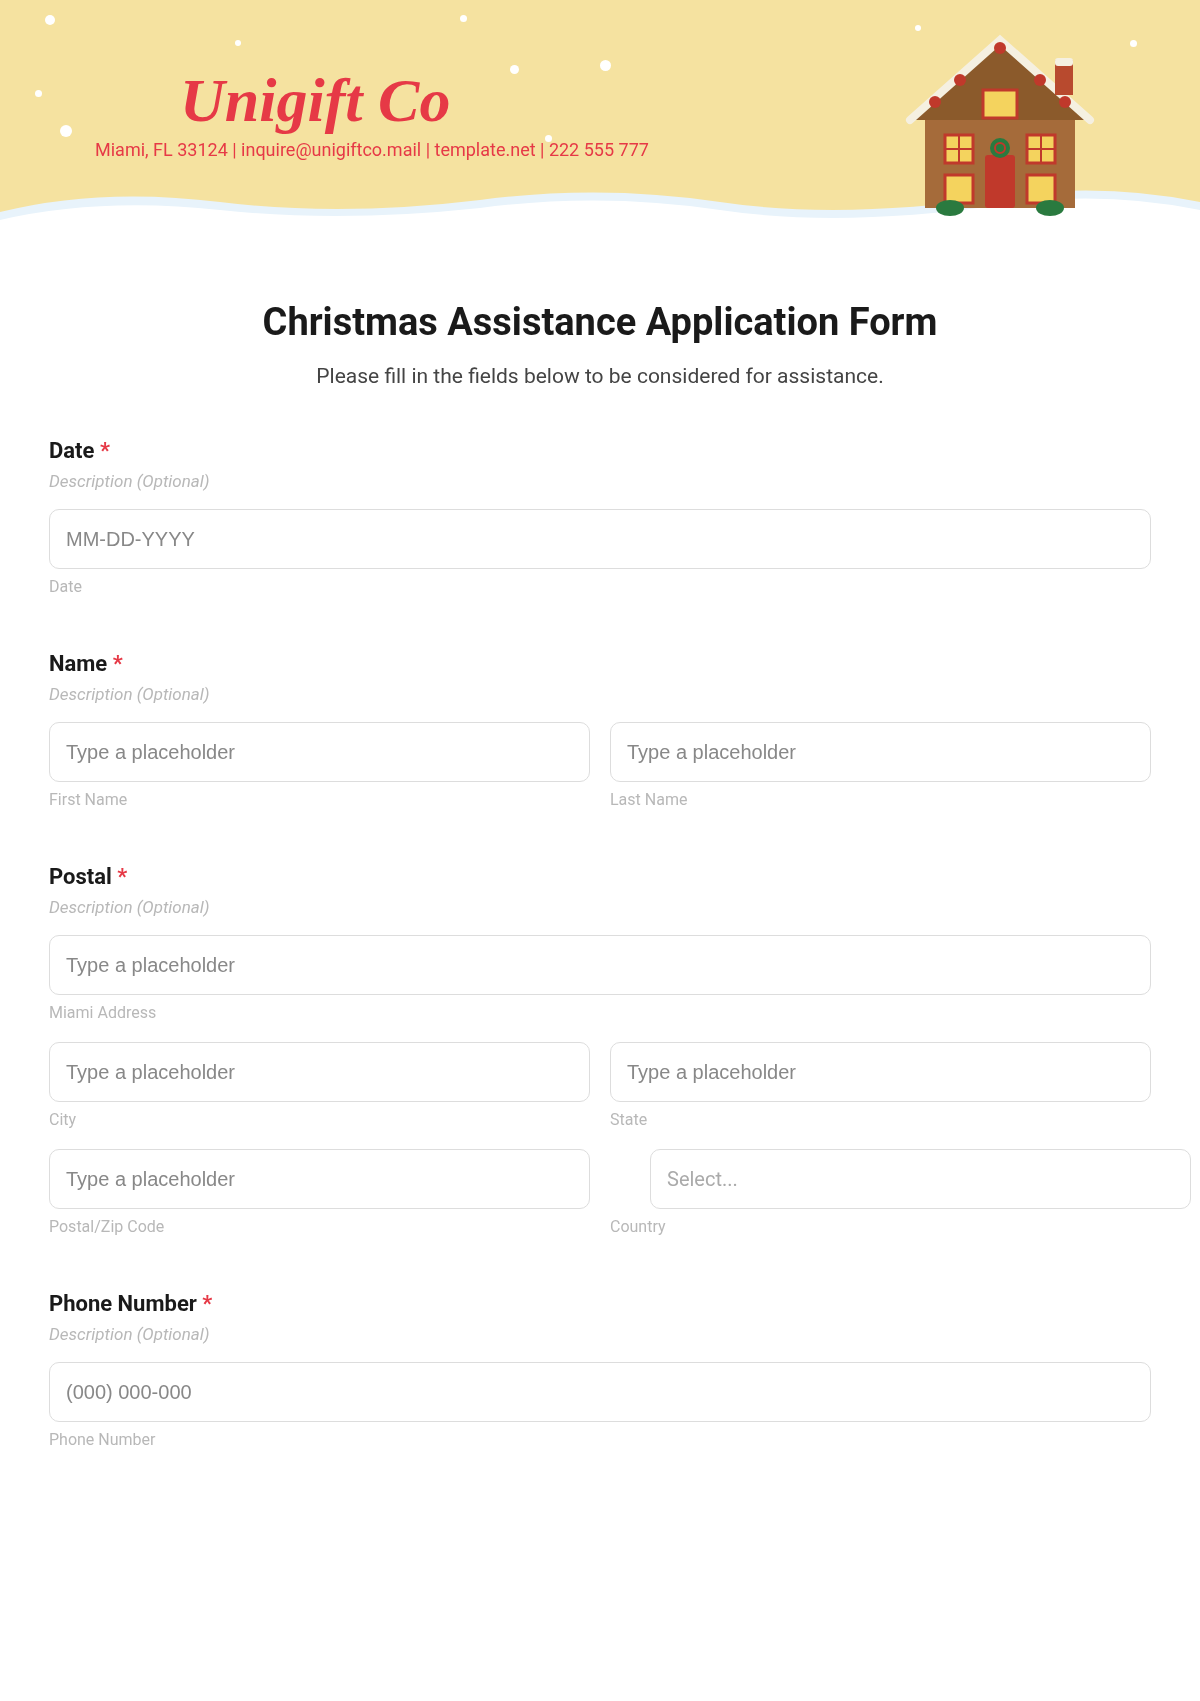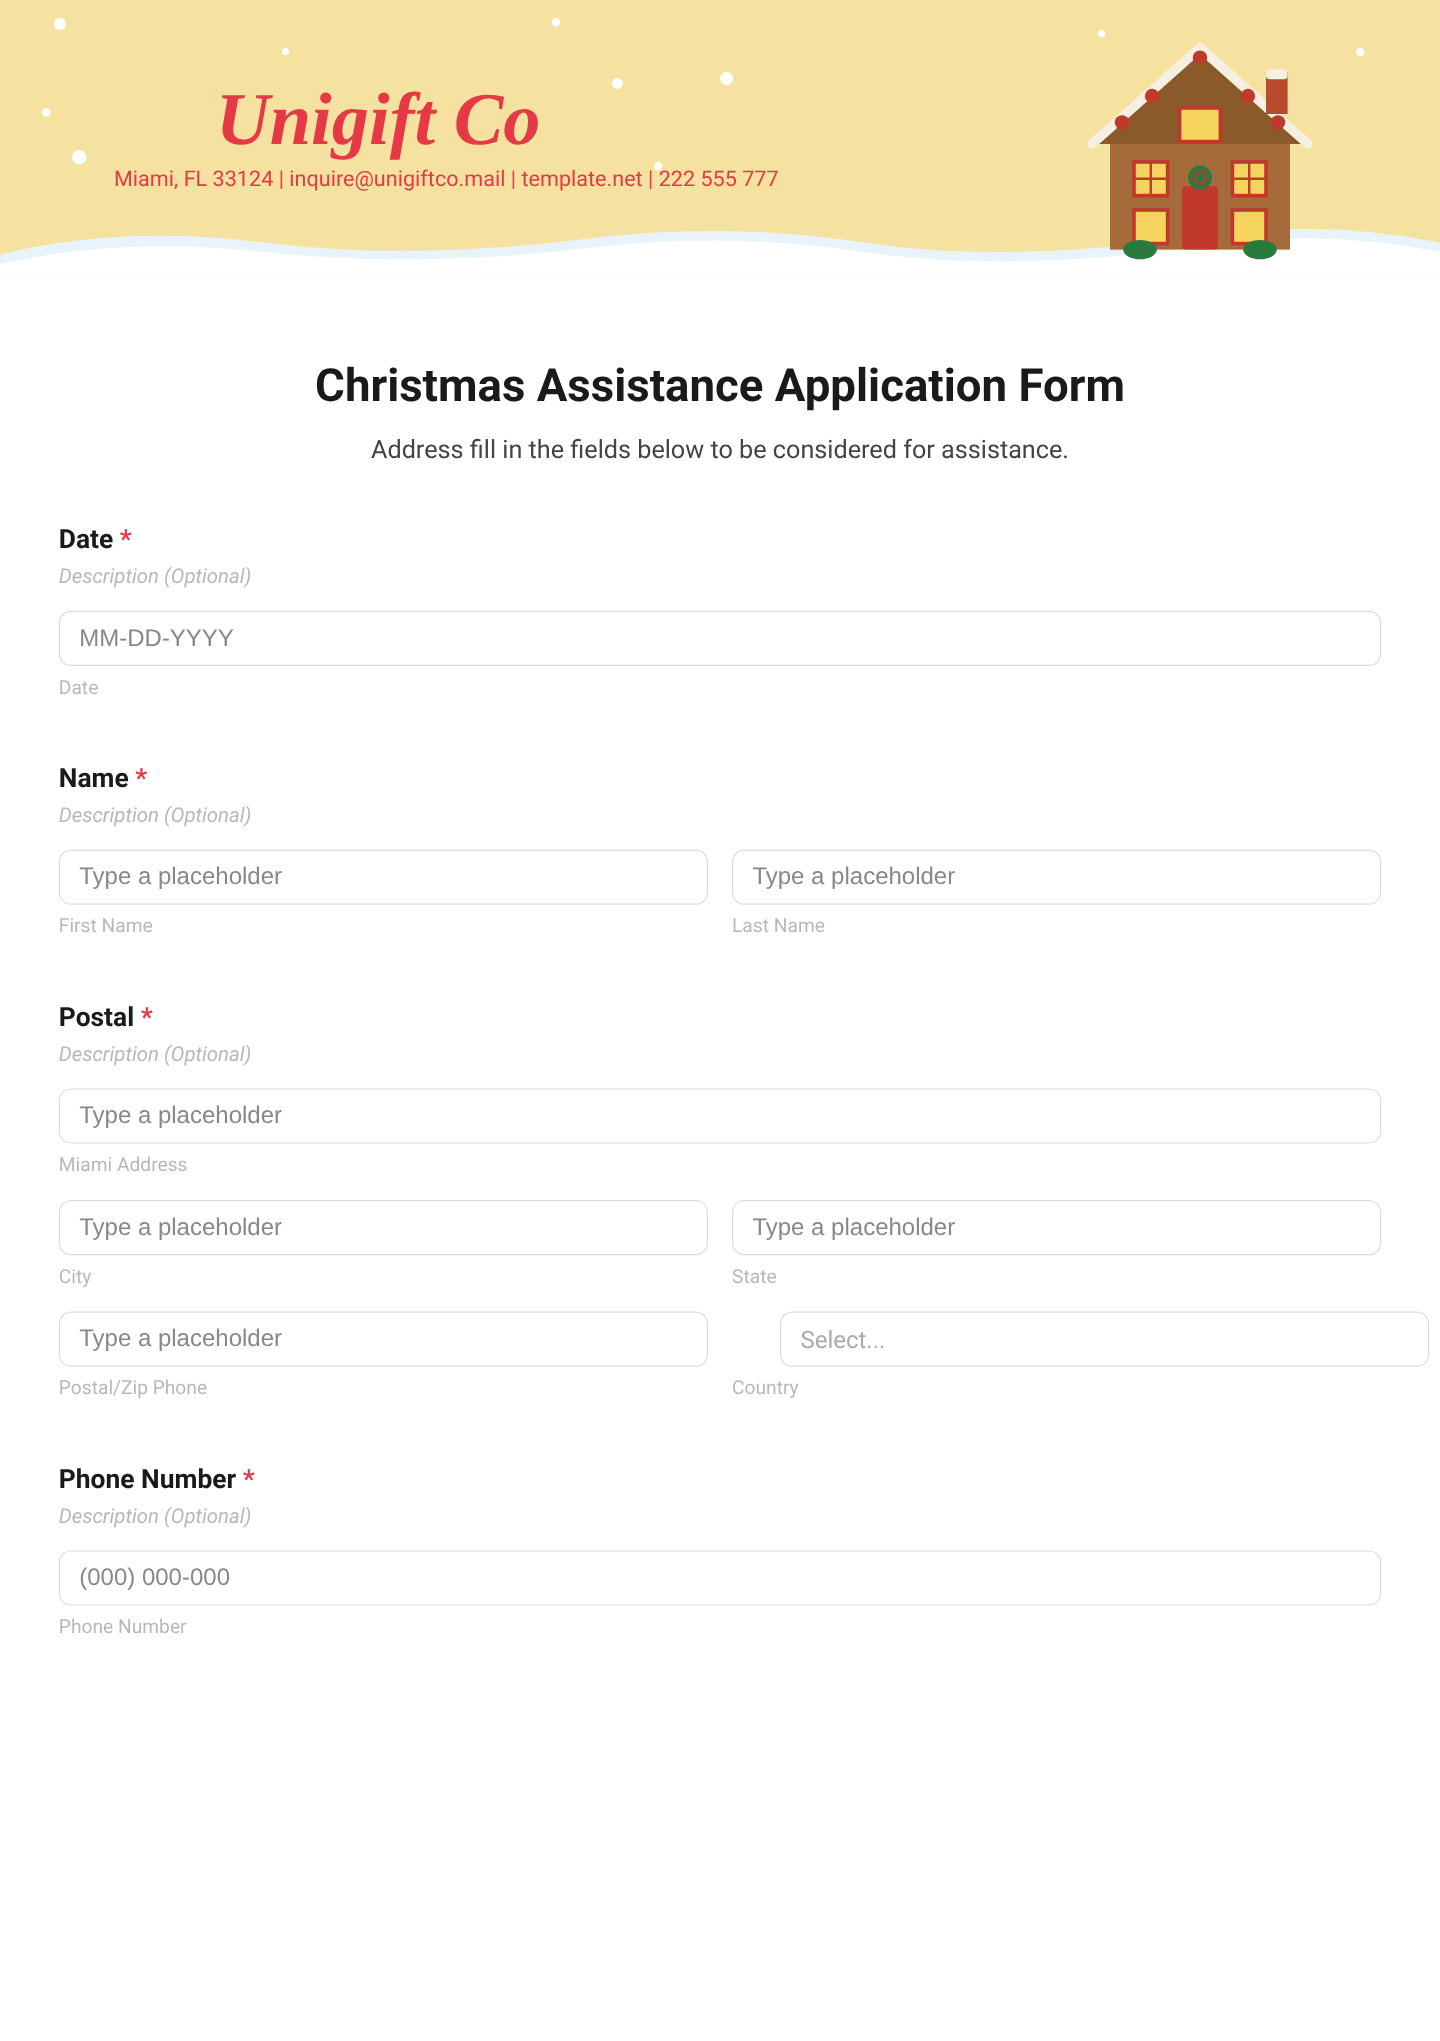--- a/index.html
+++ b/index.html
@@ -10,21 +10,21 @@
 .contact { position:absolute; left:95px; top:139px; font-size:18px; color:#e63946; }
 .snow-wave { position:absolute; bottom:-2px; left:0; width:100%; height:60px; }
 .house { position:absolute; right:90px; top:20px; width:220px; height:200px; }
 .form-wrap { padding:70px 49px 40px; }
 .title { font-size:38px; font-weight:700; color:#1a1a1a; text-align:center; margin-bottom:20px; }
 .subtitle { font-size:21px; color:#444; text-align:center; margin-bottom:50px; }
 .field-group { margin-bottom:55px; }
 .label { font-size:22px; font-weight:700; color:#1a1a1a; margin-bottom:8px; }
 .req { color:#e63946; }
 .desc { font-size:17px; font-style:italic; color:#b8b8b8; margin-bottom:18px; }
-.input { width:100%; height:46px; border:1px solid #ddd; border-radius:10px; padding:0 16px; font-size:20px; color:#222; background:#fff; }
+.input { width:100%; height:60px; border:1px solid #ddd; border-radius:10px; padding:0 16px; font-size:20px; color:#222; background:#fff; }
 .input::placeholder { color:#888; }
 .select-placeholder { color:#aaa; }
 .sublabel { font-size:16px; color:#b8b8b8; margin-top:8px; }
 .row { display:flex; gap:20px; }
 .col { flex:1; }
 .input-block { margin-bottom:20px; }
 </style>
 </head>
 <body>
 
@@ -69,21 +69,21 @@
     <rect x="95" y="135" width="30" height="53" fill="#c0392b" rx="3"></rect>
     <circle cx="110" cy="128" r="10" fill="#2a7a3f"></circle>
       <circle cx="110" cy="128" r="5" fill="none" stroke="#c0392b" stroke-width="2"></circle>
     <ellipse cx="60" cy="188" rx="14" ry="8" fill="#2a7a3f"></ellipse>
       <ellipse cx="160" cy="188" rx="14" ry="8" fill="#2a7a3f"></ellipse>
   </svg>
 </div>
 
 <div class="form-wrap">
   <h1 class="title">Christmas Assistance Application Form</h1>
-  <p class="subtitle">Address fill in the fields below to be considered for assistance.</p>
+  <p class="subtitle">Please fill in the fields below to be considered for assistance.</p>
 
   <div class="field-group">
     <div class="label"><span>Date</span> <span class="req">*</span></div>
     <div class="desc">Description (Optional)</div>
     <input class="input" type="text" placeholder="MM-DD-YYYY" style="">
     <div class="sublabel">Date</div>
   </div>
 
   <div class="field-group">
     <div class="label"><span>Name</span> <span class="req">*</span></div>
@@ -113,21 +113,21 @@
         <div class="sublabel">City</div>
       </div>
       <div class="col">
         <input class="input" type="text" placeholder="Type a placeholder" style="">
         <div class="sublabel">State</div>
       </div>
     </div>
     <div class="row">
       <div class="col">
         <input class="input" type="text" placeholder="Type a placeholder" style="">
-        <div class="sublabel">Postal/Zip Phone</div>
+        <div class="sublabel">Postal/Zip Code</div>
       </div>
       <div class="col">
         <div class="input select-placeholder" style="display:flex;align-items:center;margin-left:40px;">
             <span>Select...</span>
           </div>
         <div class="sublabel">Country</div>
       </div>
     </div>
   </div>
 

